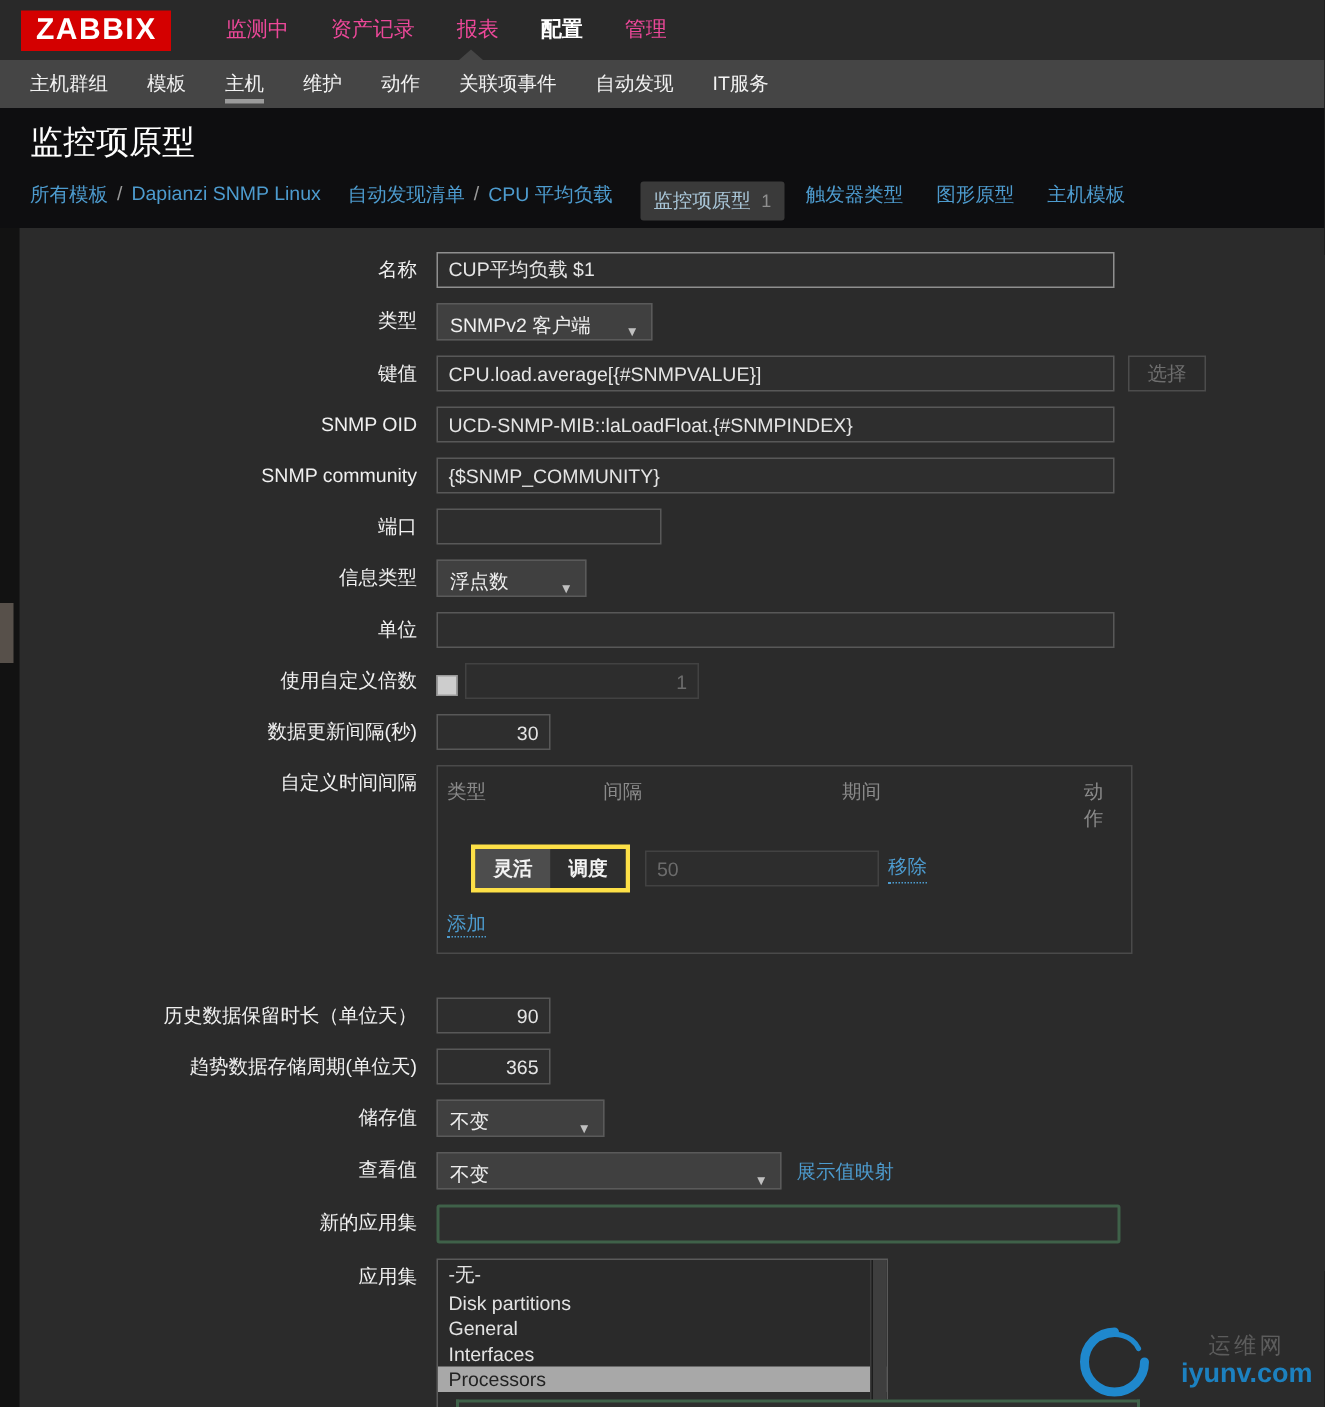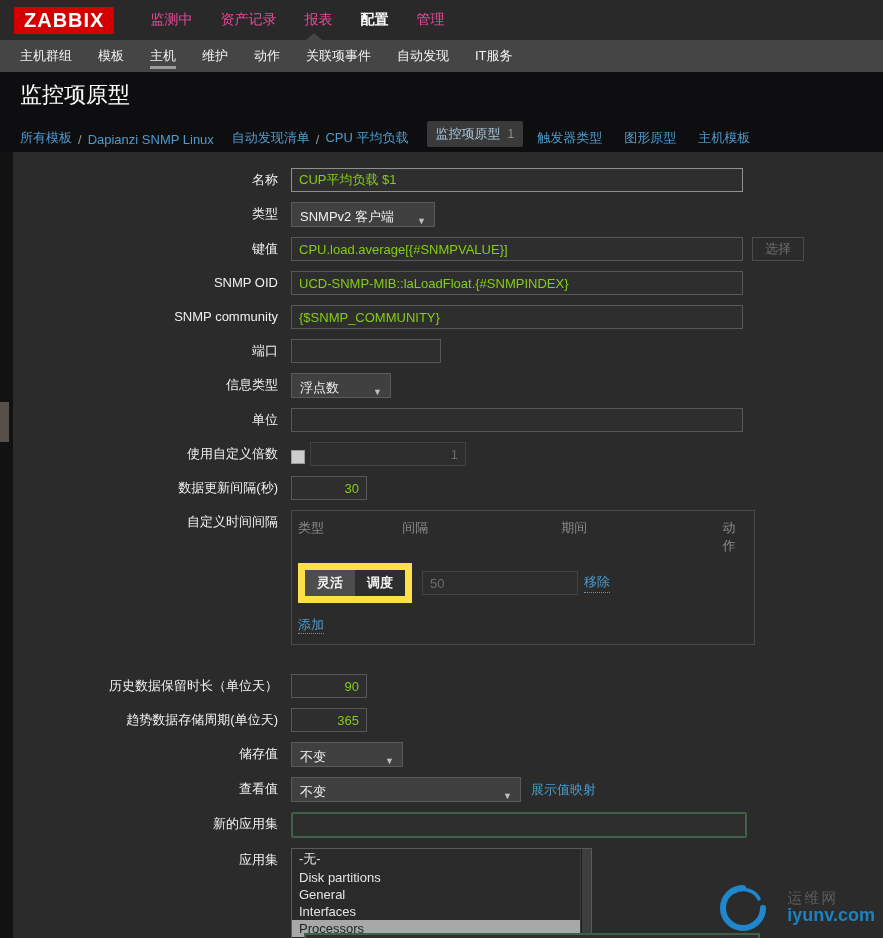--- a/index.html
+++ b/index.html
@@ -43,21 +43,21 @@
     content:""; position:absolute; left:0; right:0; bottom:3px;
     height:3px; background:#9c9c9c;
   }
   
   .page-title {
     position:absolute; top:80px; left:20px;
     font-size:22px; color:#ffffff; font-weight:400;
   }
   .crumbs {
     position:absolute; top:121px; left:20px; right:0; height:26px;
-    display:flex; align-items:flex-end; font-size:13px;
+    display:flex; align-items:flex-start; font-size:13px;
   }
   .crumbs a, .link { color:#4d9bce; text-decoration:none; cursor:pointer; }
   .crumbs .sep { color:#9a9a9a; margin:0 6px; }
   .crumbs .gap { width:18px; }
   .crumbs .tab-active {
     background:#3a3a3a; border-radius:2px; padding:4px 9px;
     color:#a9c6d8; margin-right:14px; display:flex; align-items:center;
   }
   .crumbs .tab-active .cnt { color:#8f8f8f; margin-left:7px; font-size:12px; }
   .crumbs .tab-link { margin-right:22px; }
@@ -69,21 +69,21 @@
     position:absolute; left:13px; top:152px; right:0; bottom:0;
     background:#2b2b2b; padding-top:16px; overflow:hidden;
   }
   .row { display:flex; margin-bottom:10px; min-height:24px; align-items:flex-start; }
   .lbl {
     width:278px; text-align:right; padding-right:13px; flex:none;
     color:#f0f0f0; font-size:13px; line-height:24px; white-space:nowrap;
   }
   .fld { display:flex; align-items:center; }
   .inp {
-    background:#2e2e2e; border:1px solid #585858; color:#84cc16;
+    background:#2e2e2e; border:1px solid #585858; color:#e5e5e5;
     font-size:13px; height:24px; padding:0 7px; outline:none;
     font-family:"Liberation Sans","DejaVu Sans",sans-serif;
   }
   .inp::placeholder { color:#6c6c6c; }
   .inp.focused { border-color:#8f8f8f; }
   .inp.w-lg { width:452px; }
   .inp.w-md { width:150px; }
   .inp.w-num { width:76px; text-align:right; }
   .inp.disabled { border-color:#424242; background:#2d2d2d; }
   .btn {
@@ -105,21 +105,21 @@
   .ci-box {
     border:1px solid #4a4a4a; width:464px; padding:8px 6px 10px 6px;
     margin-bottom:19px;
   }
   .ci-head { display:flex; color:#8a8a8a; font-size:13px; margin-bottom:8px; }
   .ci-head .h-type { width:106px; }
   .ci-head .h-int  { width:162px; }
   .ci-head .h-per  { width:164px; }
   .ci-head .h-act  { width:auto; }
   .ci-row { display:flex; align-items:center; margin-bottom:12px; }
-  .toggle { display:inline-flex; border:7px solid #fde047; margin-right:10px; }
+  .toggle { display:inline-flex; border:3px solid #fde047; margin-right:10px;margin-left:16px; }
   .tg-btn {
     padding:4px 12px; font-size:13px; color:#f2f2f2; cursor:pointer;
     background:#2e2e2e; font-weight:bold;
   }
   .tg-btn.on { background:#4d4d4d; }
   .ci-int { width:156px; margin-right:6px; }
   .ci-per { width:158px; margin-right:10px; }
   .dashed { border-bottom:1px dotted #4d9bce; padding-bottom:1px; font-size:13px; }
   
   .listbox {
@@ -136,21 +136,21 @@
   .green-border { border:2px solid #3f6149 !important; border-radius:2px; }
   .bottom-sliver {
     position:absolute; left:291px; bottom:-3px; width:456px; height:8px;
     border:2px solid #3f6149; border-bottom:none; background:#2f2f2f;
   }
   
   .watermark {
     position:absolute; right:8px; bottom:4px; display:flex; align-items:center;
     opacity:.95;
   }
-  .wm-txt { margin-left:18px; line-height:1.1; }
+  .wm-txt { margin-left:18px; line-height:1.1;text-align:center; }
   .wm-cn { color:#5f5f5f; font-size:15px; letter-spacing:2px; }
   .wm-en { color:#1c86c8; font-size:18px; font-weight:bold; }
 </style>
 </head>
 <body>
 
 <div class="topbar">
   <div class="logo">ZABBIX</div>
   <div class="topmenu">
     <span class="tm-item">监测中</span>

